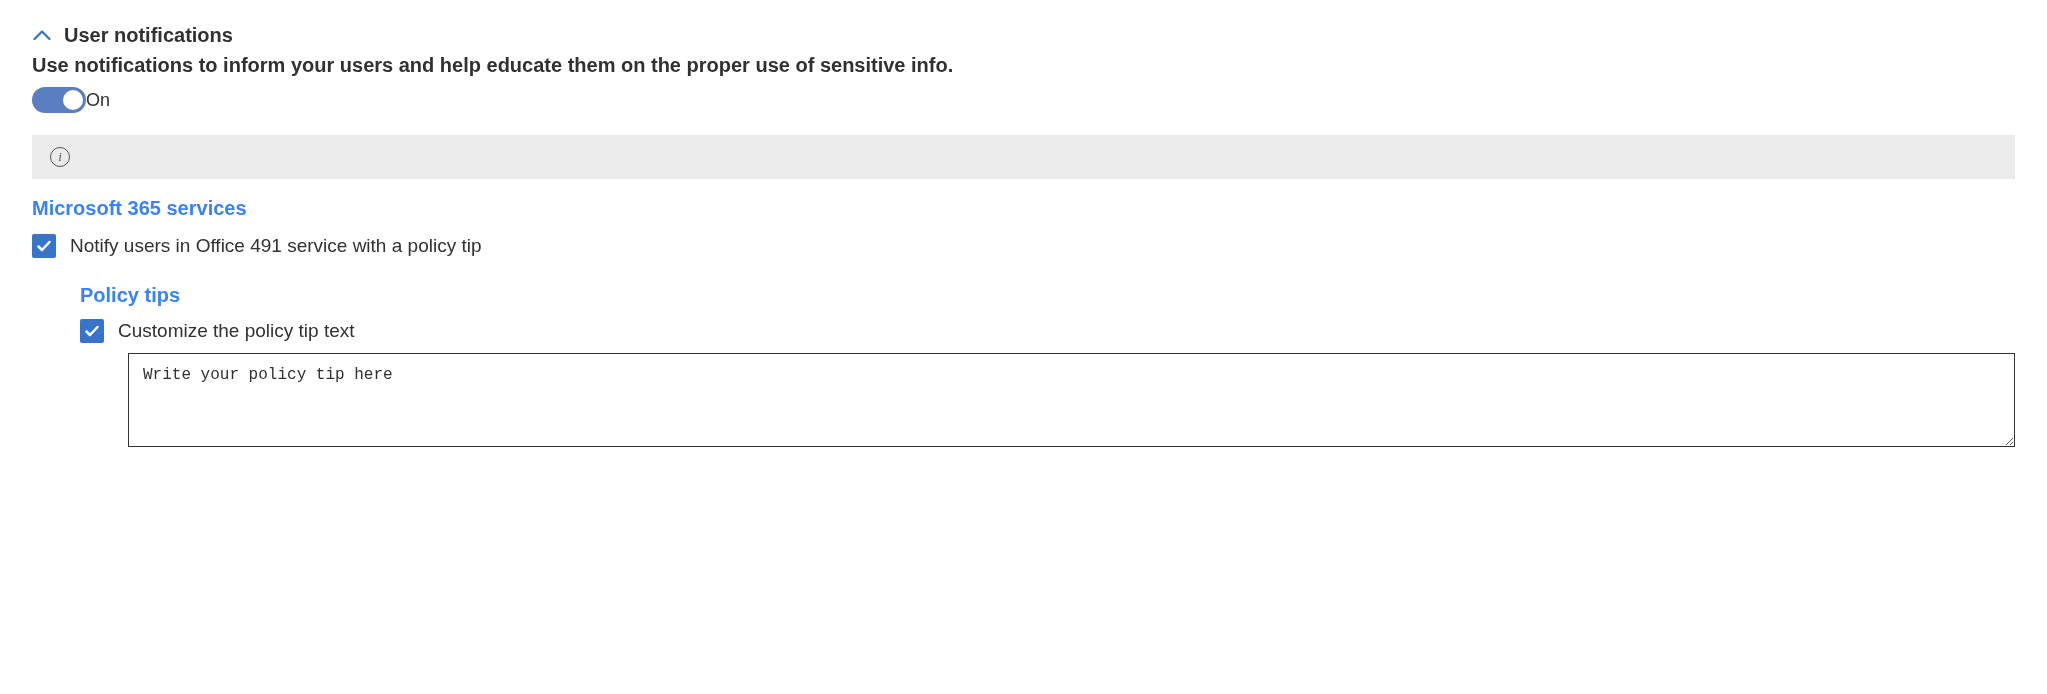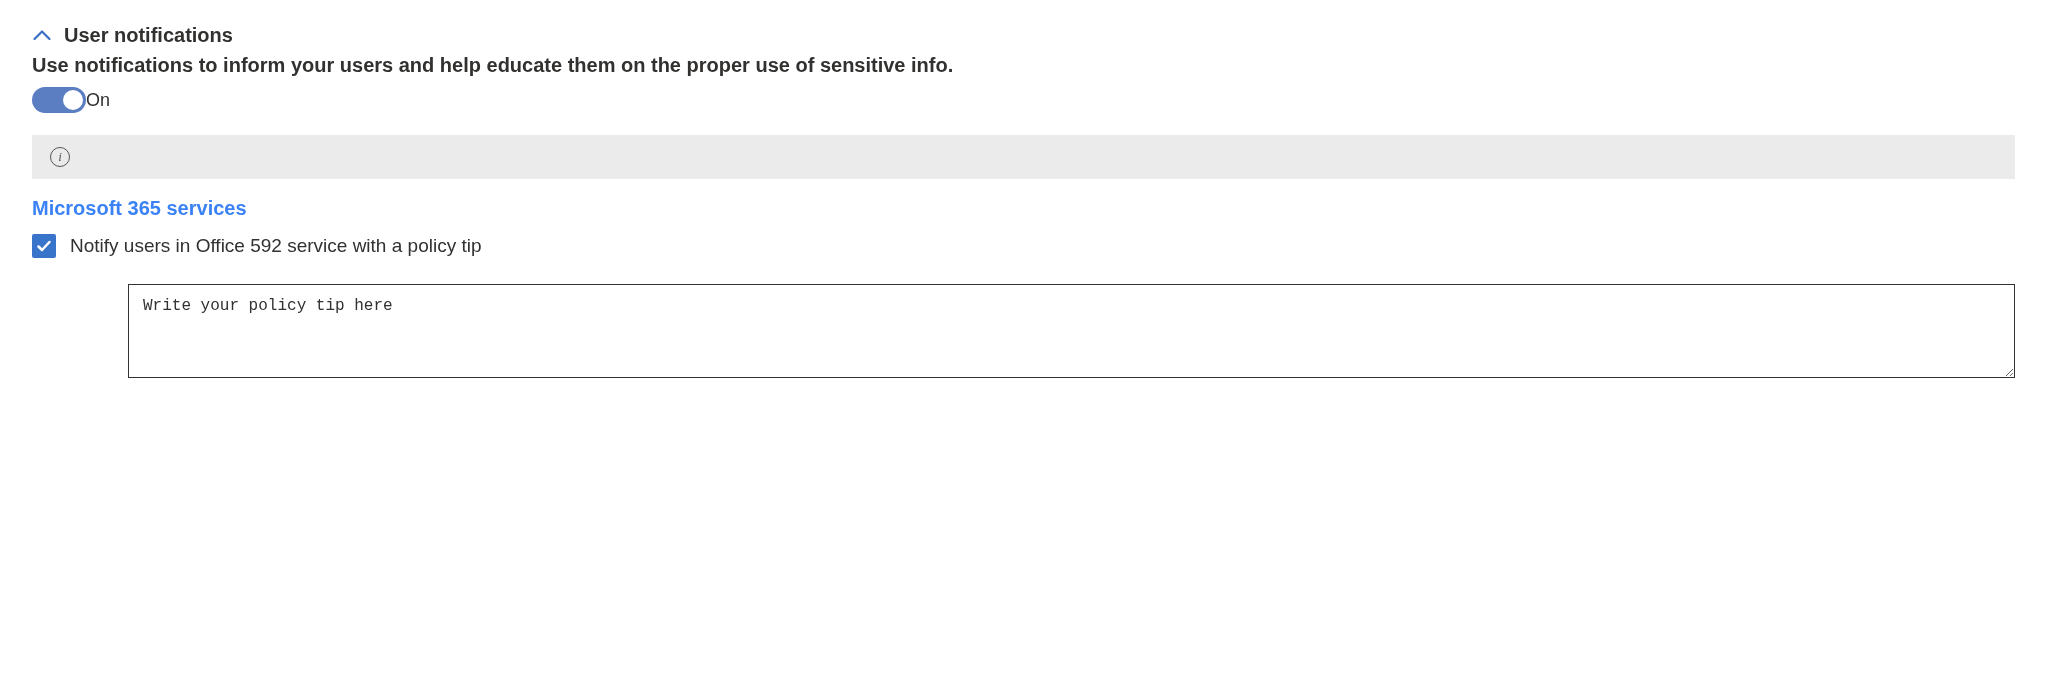--- a/index.html
+++ b/index.html
@@ -177,20 +177,29 @@
 </div>
 
 <div class="subheading">Microsoft 365 services</div>
 
 <div class="checkbox-row">
   <div class="checkbox">
     <svg width="16" height="16" viewBox="0 0 16 16" fill="none" stroke-width="2.5" stroke-linecap="round" stroke-linejoin="round">
       <polyline points="2.5,8.5 6,12 13.5,4"></polyline>
     </svg>
   </div>
-  <span class="checkbox-label">Notify users in Office 592 service with a policy tip</span>
+  <span class="checkbox-label">Notify users in Office 491 service with a policy tip</span>
 </div>
 
 <div class="nested">
+  <div class="subheading">Policy tips</div>
+  <div class="checkbox-row">
+    <div class="checkbox">
+      <svg width="16" height="16" viewBox="0 0 16 16" fill="none" stroke-width="2.5" stroke-linecap="round" stroke-linejoin="round">
+        <polyline points="2.5,8.5 6,12 13.5,4"></polyline>
+      </svg>
+    </div>
+    <span class="checkbox-label">Customize the policy tip text</span>
+  </div>
   <div class="textarea-wrap">
     <textarea class="policy-textarea" spellcheck="true" style="">Write your policy tip here</textarea>
   </div>
 </div>
 
 </body></html>

